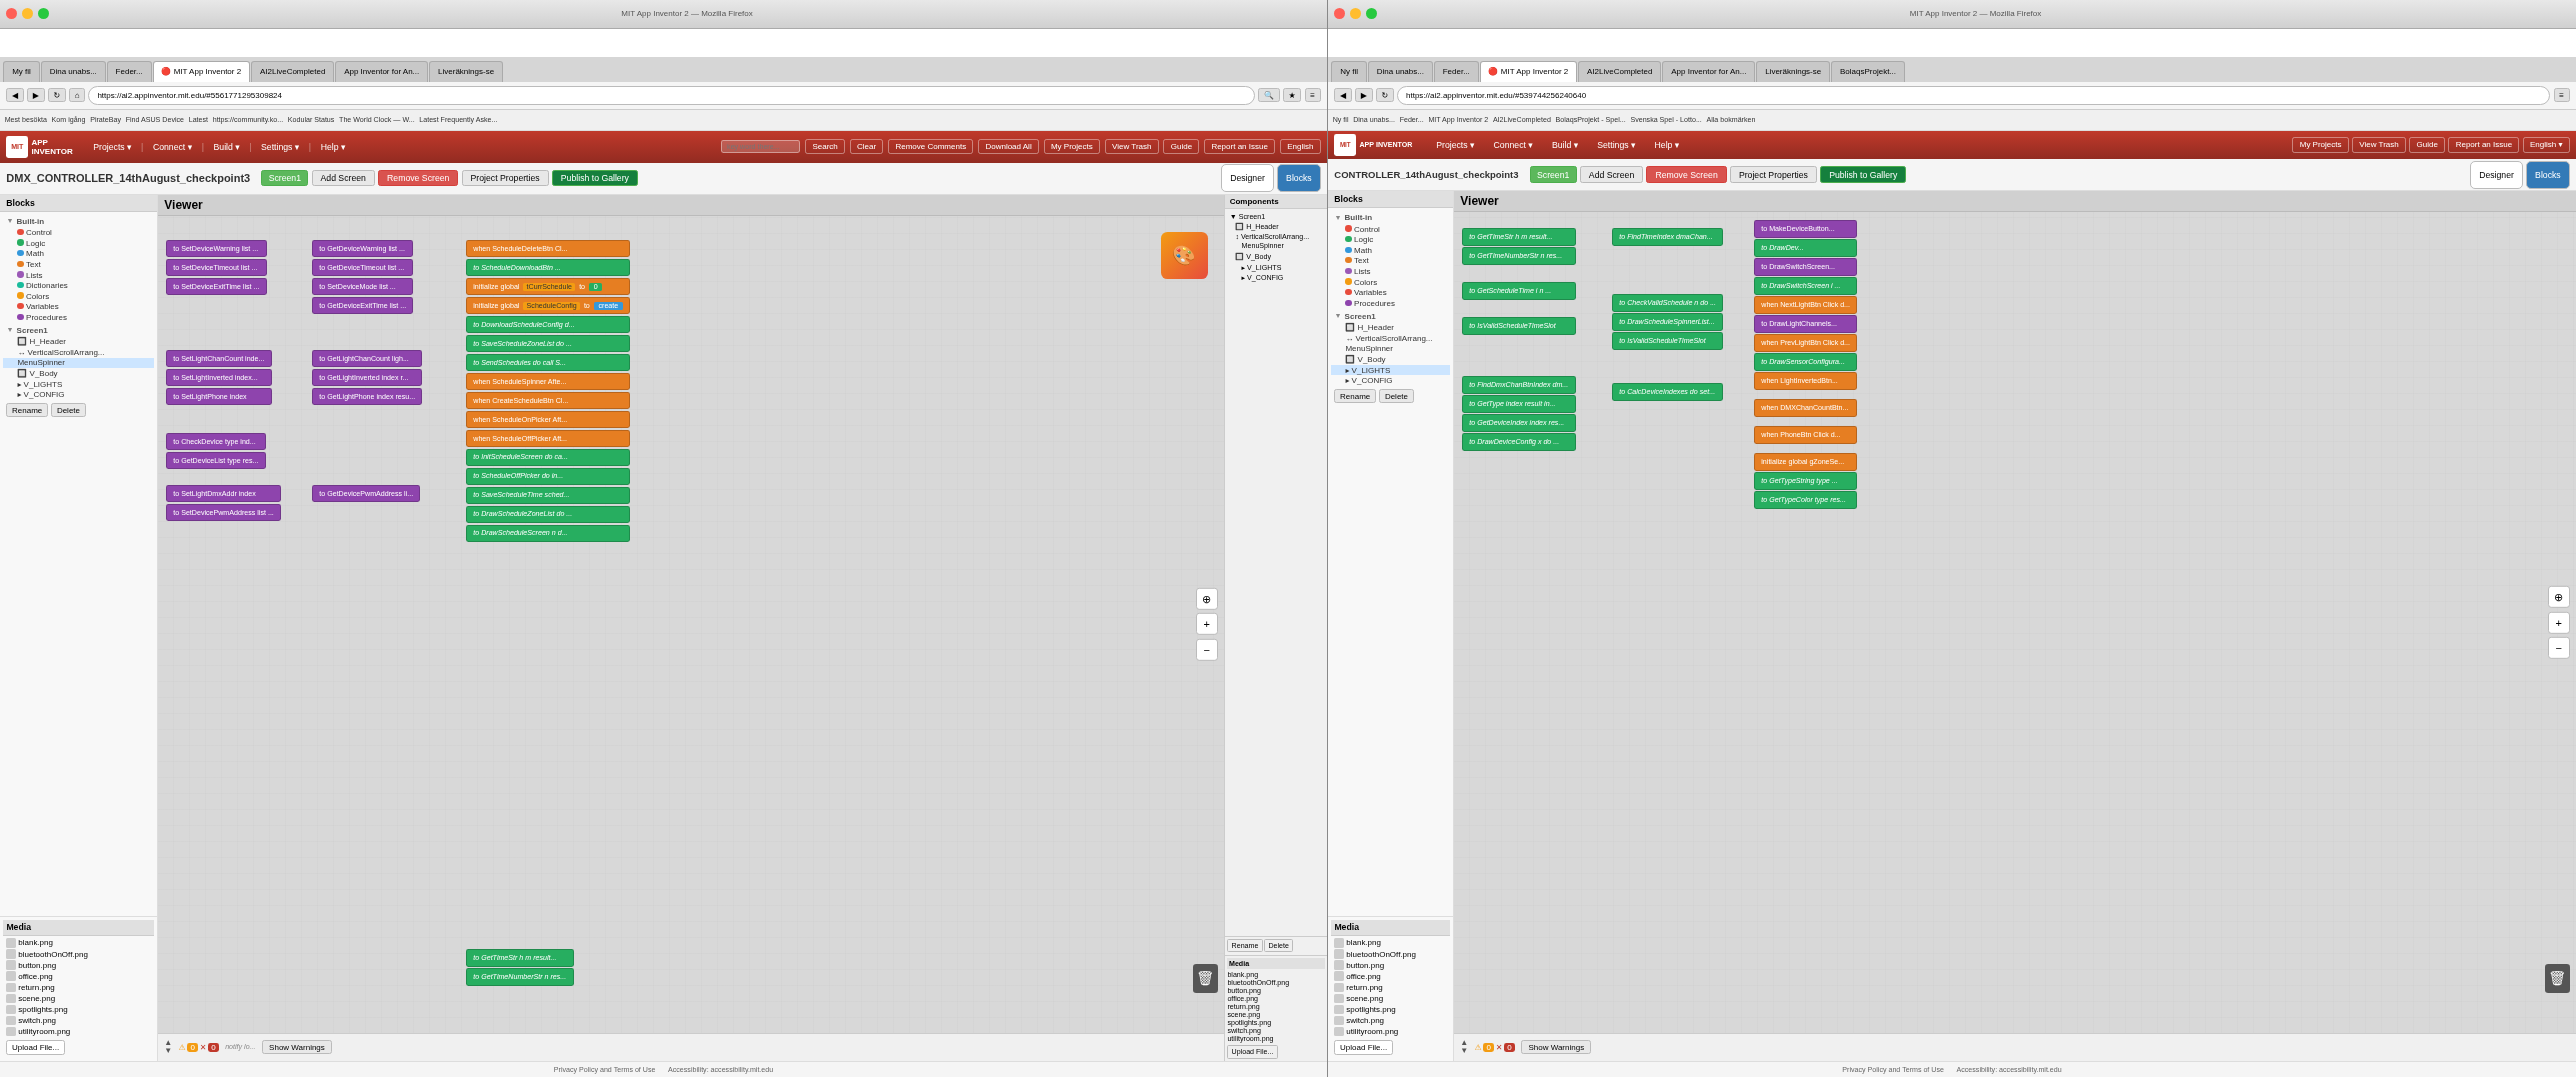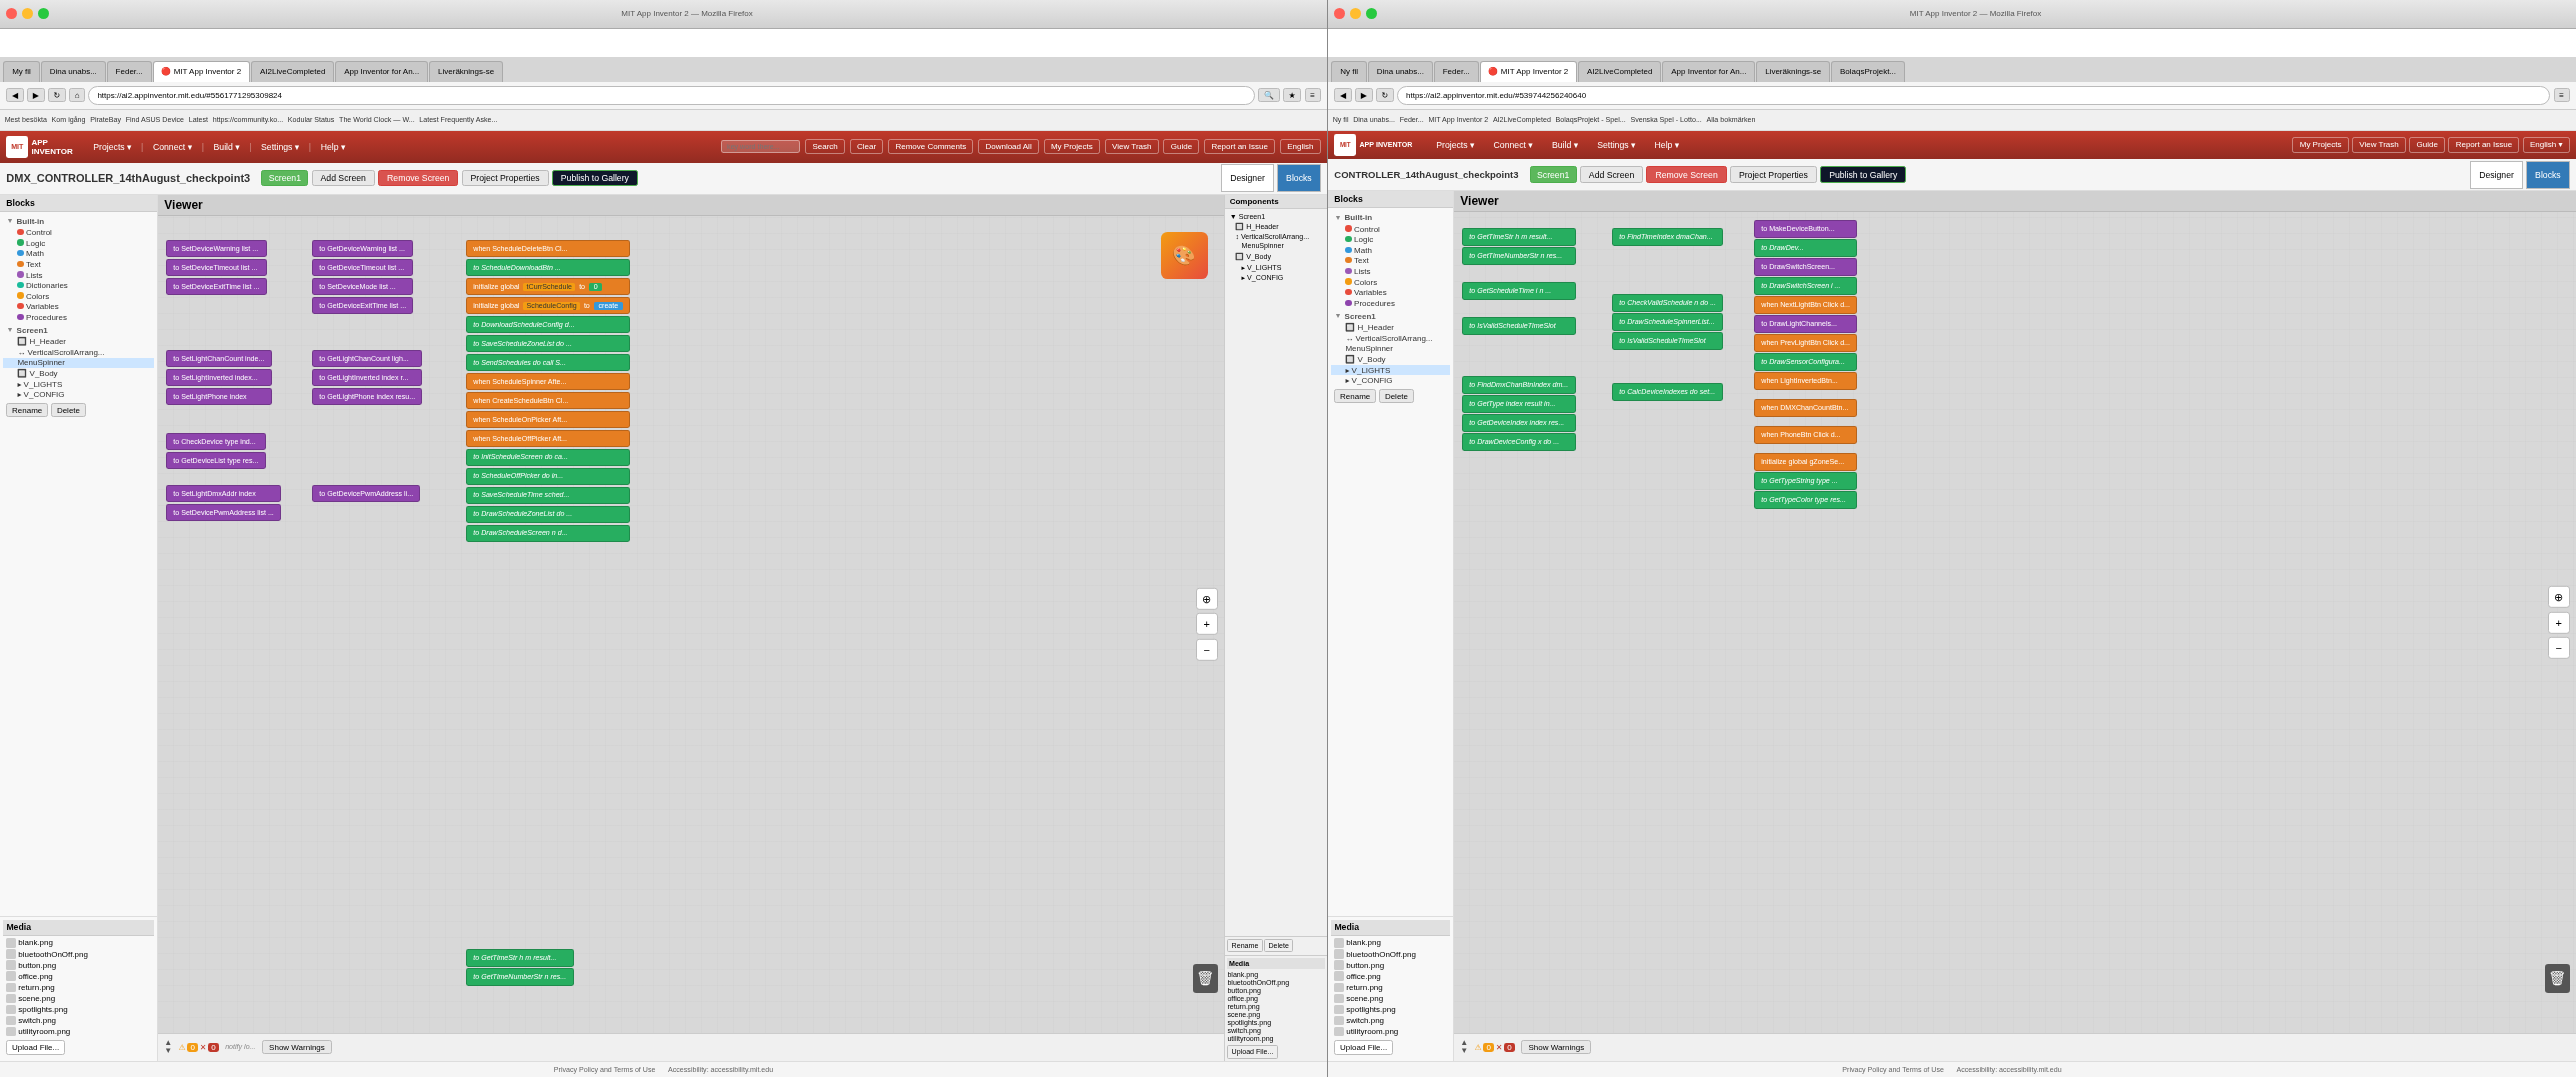--- a/index.html
+++ b/index.html
@@ -34,23 +34,23 @@
     .mit-logo-icon { width: 22px; height: 22px; background: #fff; border-radius: 2.4px; display: flex; align-items: center; justify-content: center; }
     .mit-nav-btn { color: #fff; font-size: 8.7px; padding: 3.2px 8px; cursor: pointer; border-radius: 2.4px; background: transparent; border: none; }
     .mit-nav-sep { color: rgba(255,255,255,0.4); margin: 0 1.6px; }
     .mit-right-nav { margin-left: auto; display: flex; align-items: center; gap: 4.7px; }
     .mit-right-btn { color: #fff; font-size: 8px; padding: 2.4px 6.3px; border: 0.8px solid rgba(255,255,255,0.4); border-radius: 2.4px; cursor: pointer; background: transparent; }
 
     
     .mit-toolbar { height: 32px; background: #f5f5f5; display: flex; align-items: center; padding: 0 6.3px; gap: 3.2px; border-bottom: 1.6px solid #ddd; }
     .proj-name { font-size: 11px; font-weight: bold; color: #333; margin-right: 8px; }
     .toolbar-btn { background: #e8e8e8; border: 0.8px solid #bbb; border-radius: 2.4px; padding: 2.4px 8px; font-size: 8.7px; cursor: pointer; white-space: nowrap; }
-    .toolbar-btn.green { background: #0f172a; color: #fff; border-color: #4cae4c; }
+    .toolbar-btn.green { background: #15803d; color: #fff; border-color: #4cae4c; }
     .toolbar-right { margin-left: auto; display: flex; gap: 3.2px; }
-    .toolbar-toggle { background: #fff; border: 0.8px solid #bbb; border-radius: 0; padding: 8px 8px; font-size: 8.7px; cursor: pointer; }
+    .toolbar-toggle { background: #fff; border: 0.8px solid #bbb; border-radius: 5px; padding: 8px 8px; font-size: 8.7px; cursor: pointer; }
     .toolbar-toggle.active { background: #337ab7; color: #fff; }
 
     
     .main-area { flex: 1; display: flex; overflow: hidden; }
 
     
     .blocks-panel { width: 158px; background: #f8f8f8; border-right: 0.8px solid #ddd; display: flex; flex-direction: column; overflow: hidden; }
     .panel-header { background: #e0e0e0; padding: 3.2px 6.3px; font-weight: bold; font-size: 8.7px; border-bottom: 0.8px solid #ccc; }
     .blocks-tree { flex: 1; overflow-y: auto; padding: 3.2px; }
     .tree-group { margin-bottom: 1.6px; }

